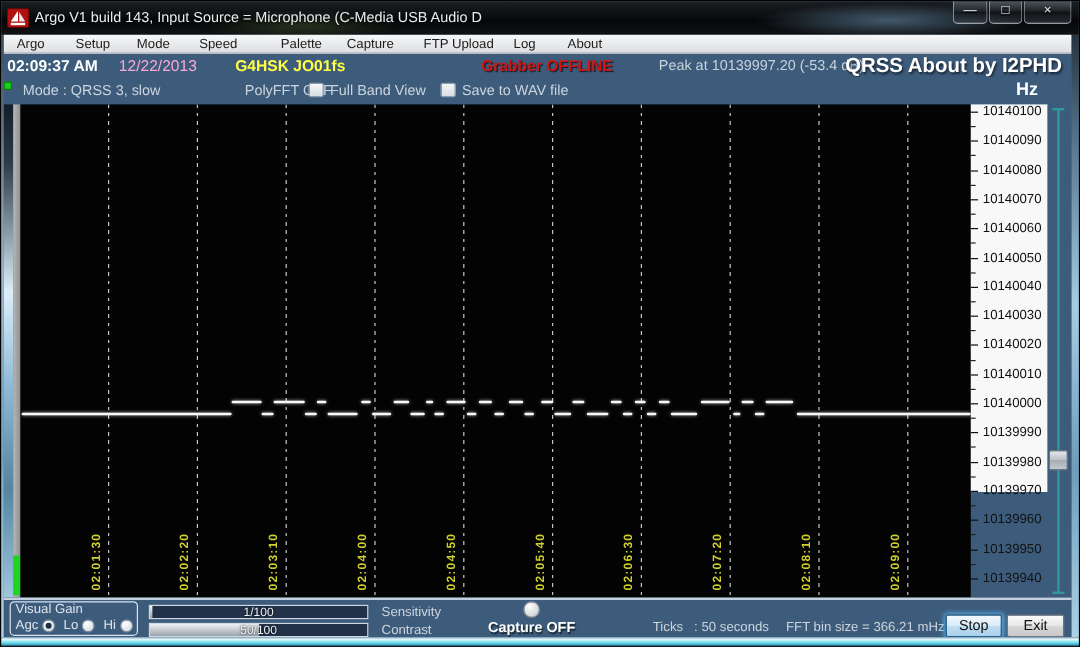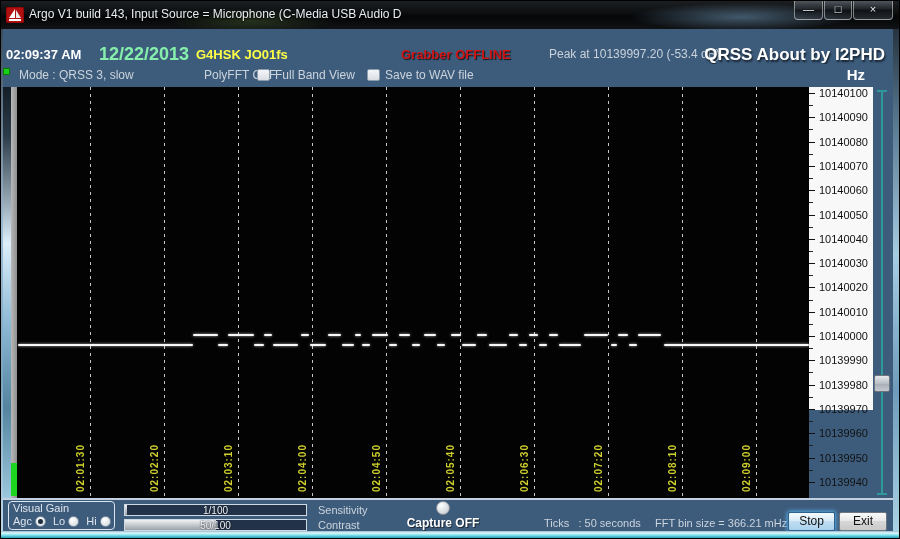--- a/index.html
+++ b/index.html
@@ -28,21 +28,21 @@
   .menubar { position:absolute; left:2px; top:28px; width:890px; height:16px;
     background:linear-gradient(180deg,#f7f8f9 0%,#e9eaec 50%,#dddfe2 100%);
     border-bottom:1px solid #b8bcc2; }
   .menu-item { position:absolute; top:0; height:16px; line-height:16px; font-size:11px;
     color:#1c1c1c; white-space:nowrap; cursor:default; }
 
   
   .header1 { position:absolute; left:2px; top:44px; width:890px; height:19px; background:#3d5c7c; }
   .header1 span { position:absolute; top:0; line-height:19px; white-space:nowrap; }
   .t-time   { left:3px;  color:#fff; font-weight:bold; font-size:13px; }
-  .t-date   { left:96px; color:#86efac; font-weight:bold; font-size:18px; }
+  .t-date   { left:96px; color:#f9a8d4; font-weight:normal; font-size:13px; }
   .t-call   { left:193px; color:#ffff45; font-weight:bold; font-size:13px; }
   .t-grab   { left:398px; color:#d01515; font-weight:bold; font-size:13px; text-shadow:1px 1px 1px #101820; }
   .t-peak   { left:546px; color:#c9d2da; font-size:12px; }
   .t-app    { right:8px;  color:#fff; font-weight:bold; font-size:17px; text-shadow:1px 2px 2px #15202c; }
 
   .header2 { position:absolute; left:0; top:63px; width:890px; height:23px; background:#3d5c7c; }
   .header2 span { position:absolute; top:0; line-height:22px; white-space:nowrap; color:#ccd4dc; font-size:12px; }
   .green-led { position:absolute; left:2px; top:4px; width:7px; height:7px; background:#19cf19;
     border:1px solid #0a7a0a; }
   .m-mode { left:18px; } .m-poly { left:203px; }
@@ -134,20 +134,31 @@
       <rect x="3" y="12" width="12" height="2" fill="#ffffff"></rect>
     </svg>
     <span class="title-text">Argo V1 build 143, Input Source = Microphone (C-Media USB Audio D</span>
     <div class="win-buttons">
         <div class="win-btn min"><span>—</span></div>
         <div class="win-btn max"><span>□</span></div>
         <div class="win-btn close"><span>×</span></div>
       </div>
   </div>
 
+  <div class="menubar">
+      <div class="menu-item" style="left: 11px;">Argo</div>
+      <div class="menu-item" style="left: 60px;">Setup</div>
+      <div class="menu-item" style="left: 111px;">Mode</div>
+      <div class="menu-item" style="left: 163px;">Speed</div>
+      <div class="menu-item" style="left: 231px;">Palette</div>
+      <div class="menu-item" style="left: 286px;">Capture</div>
+      <div class="menu-item" style="left: 350px;">FTP Upload</div>
+      <div class="menu-item" style="left: 425px;">Log</div>
+      <div class="menu-item" style="left: 470px;">About</div>
+    </div>
 
   <div class="header1">
     <span class="t-time">02:09:37 AM</span>
     <span class="t-date">12/22/2013</span>
     <span class="t-call">G4HSK JO01fs</span>
     <span class="t-grab">Grabber OFFLINE</span>
     <span class="t-peak">Peak at 10139997.20 (-53.4 dB)</span>
     <span class="t-app">QRSS About by I2PHD</span>
   </div>
 

